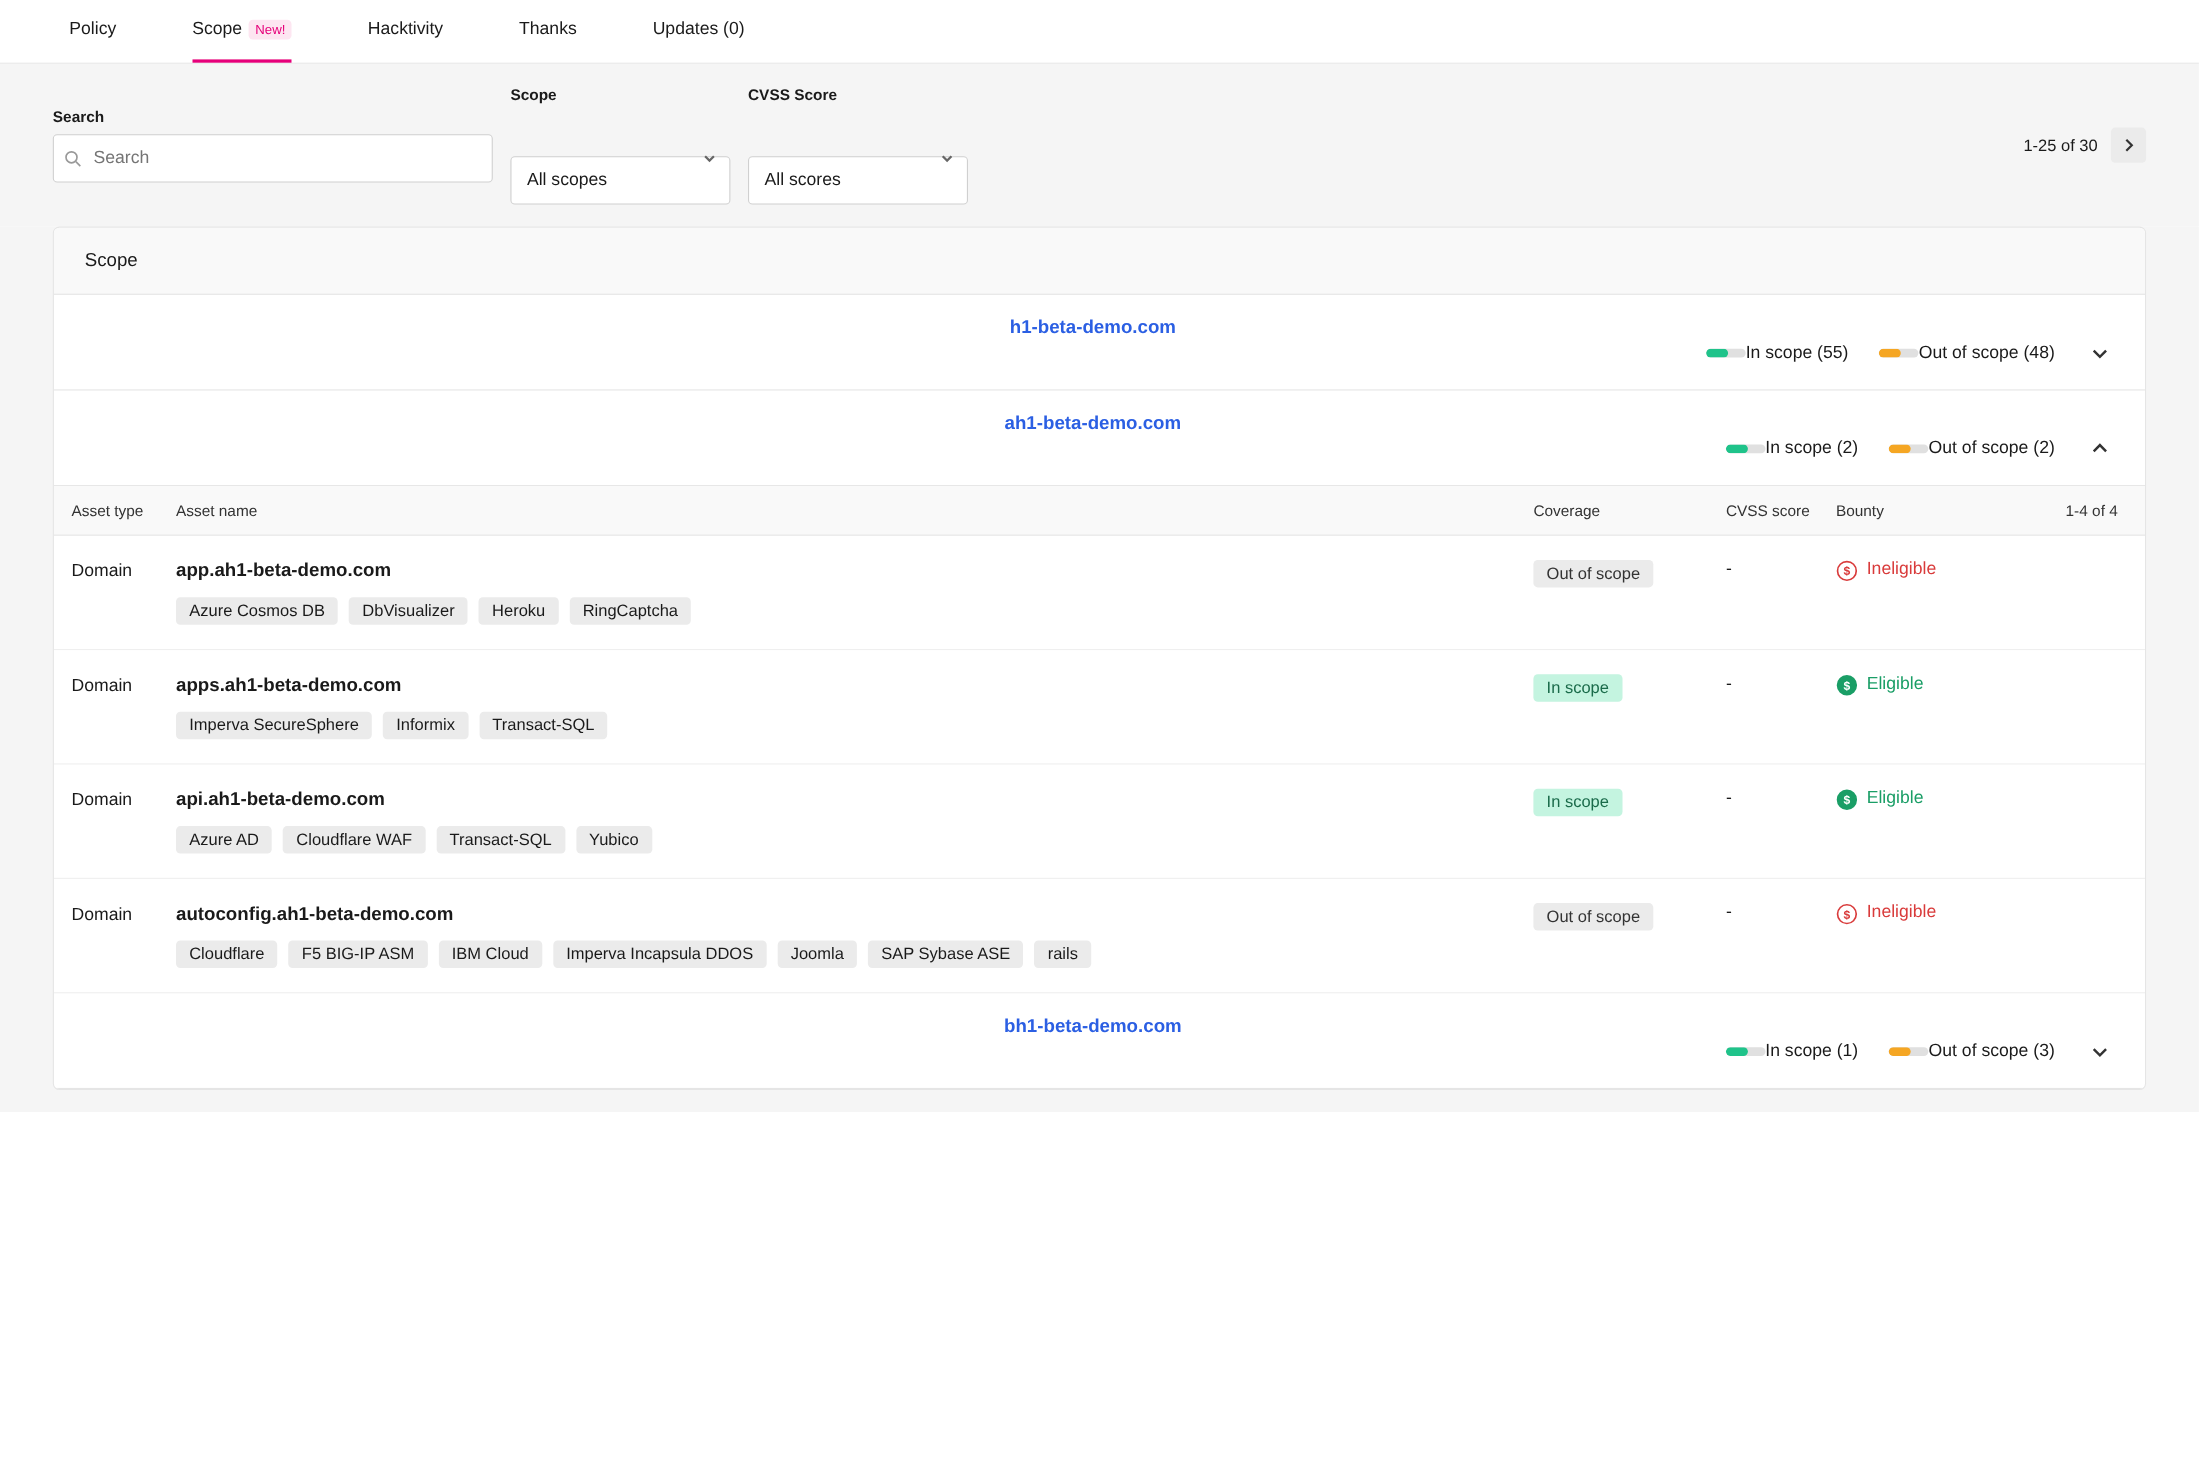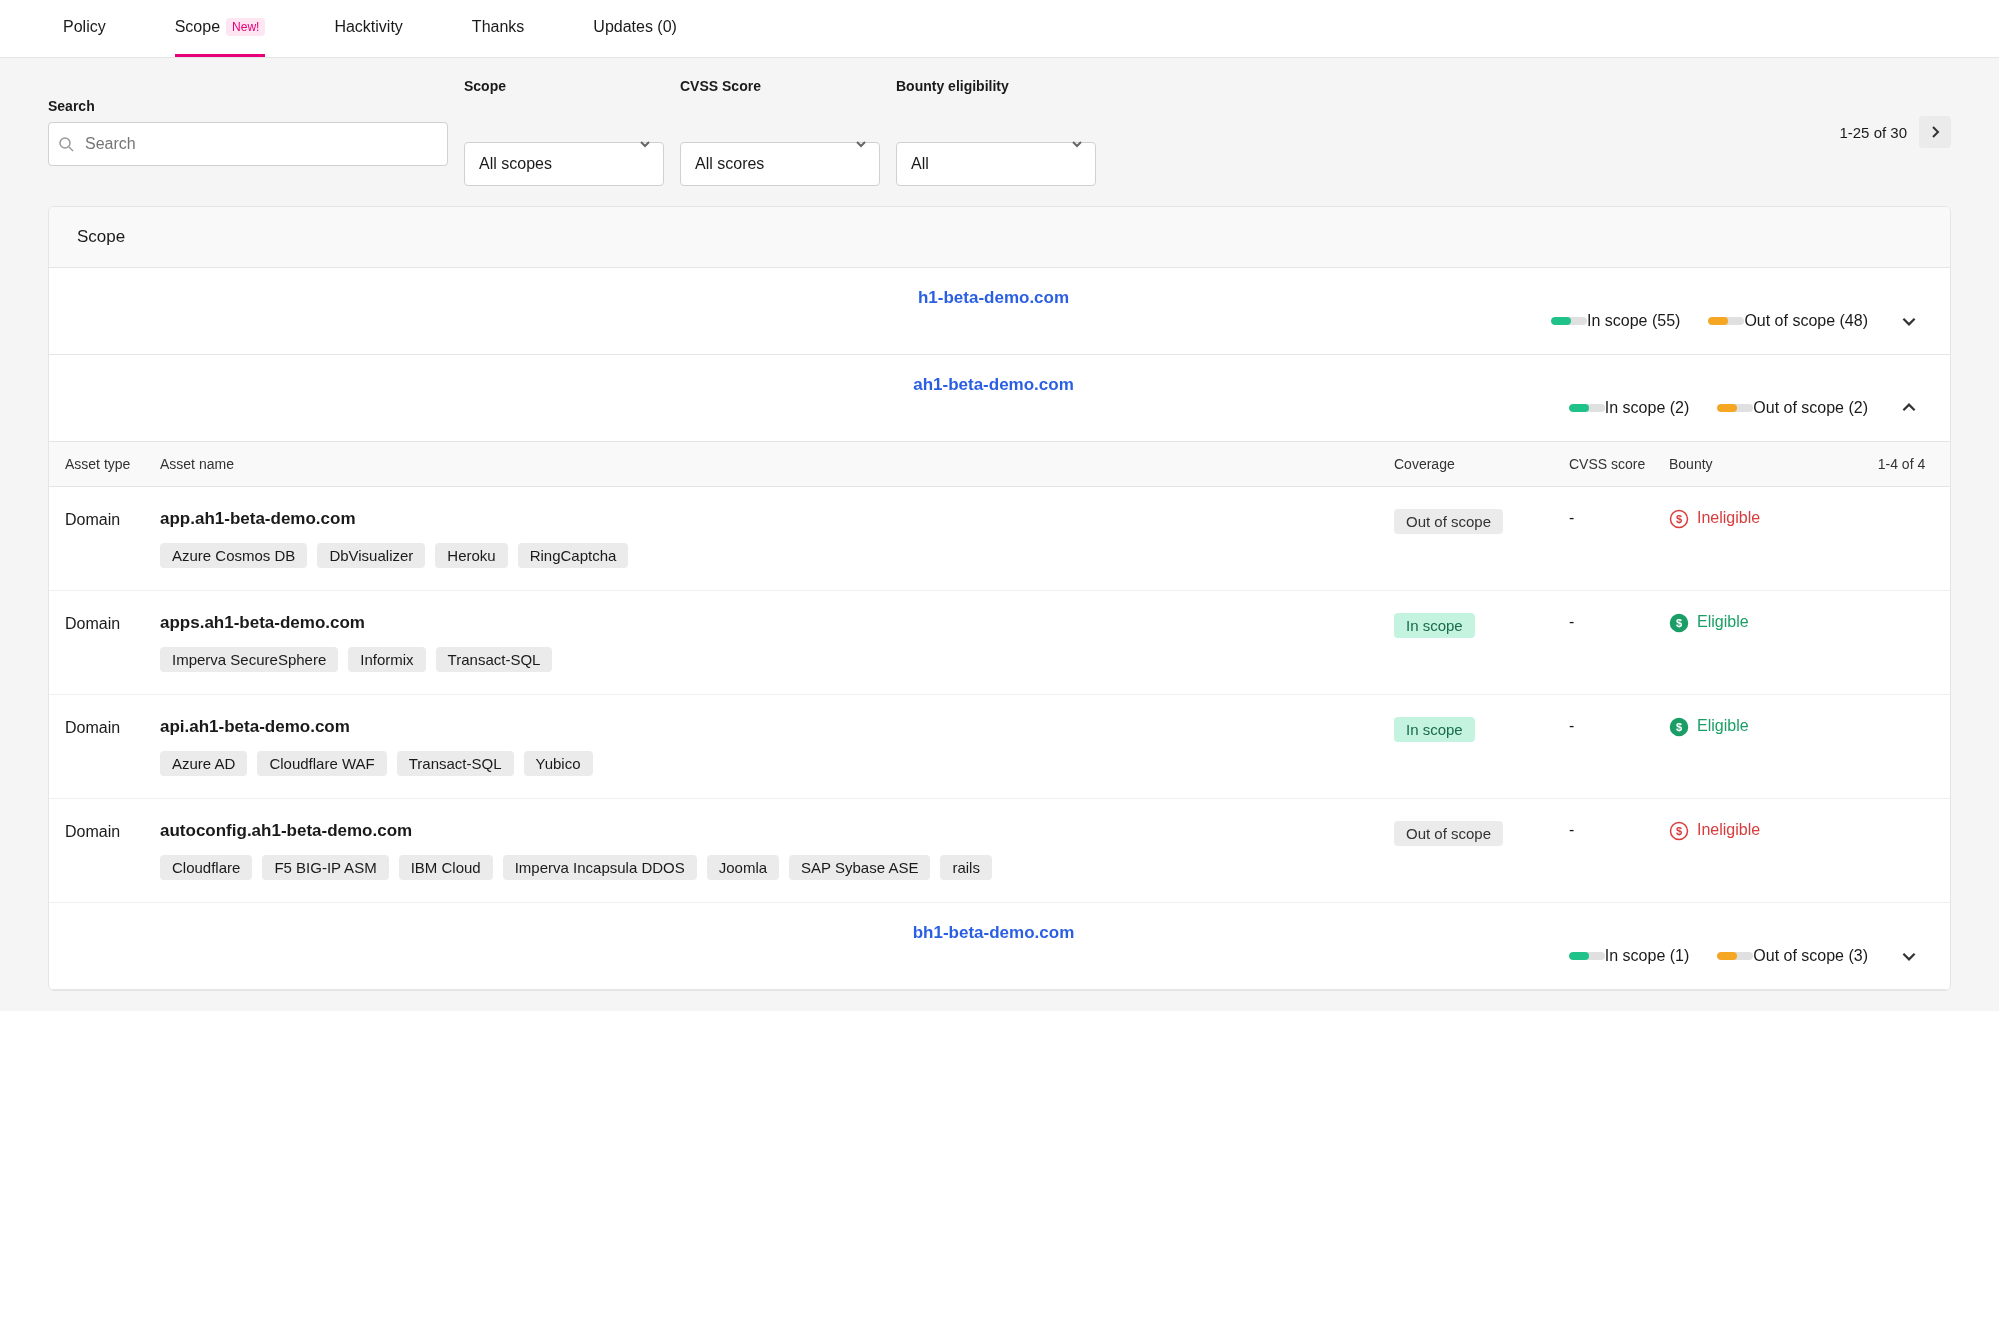--- a/index.html
+++ b/index.html
@@ -264,33 +264,20 @@
             <polyline points="3 5 7 9 11 5"></polyline>
           </svg>
         </span>
     </div>
   </div>
   <div class="filter-group">
     <span class="filter-label">CVSS Score</span>
     <div class="select-wrap">
       <div class="select">
           <span>All scores</span>
-        </div>
-      <span class="select-caret">
-          <svg width="14" height="14" viewBox="0 0 14 14" fill="none" stroke="currentColor" stroke-width="2">
-            <polyline points="3 5 7 9 11 5"></polyline>
-          </svg>
-        </span>
-    </div>
-  </div>
-  <div class="filter-group">
-    <span class="filter-label">Bounty eligibility</span>
-    <div class="select-wrap">
-      <div class="select">
-          <span>All</span>
         </div>
       <span class="select-caret">
           <svg width="14" height="14" viewBox="0 0 14 14" fill="none" stroke="currentColor" stroke-width="2">
             <polyline points="3 5 7 9 11 5"></polyline>
           </svg>
         </span>
     </div>
   </div>
   <div class="pager">
     <span>1-25 of 30</span>

